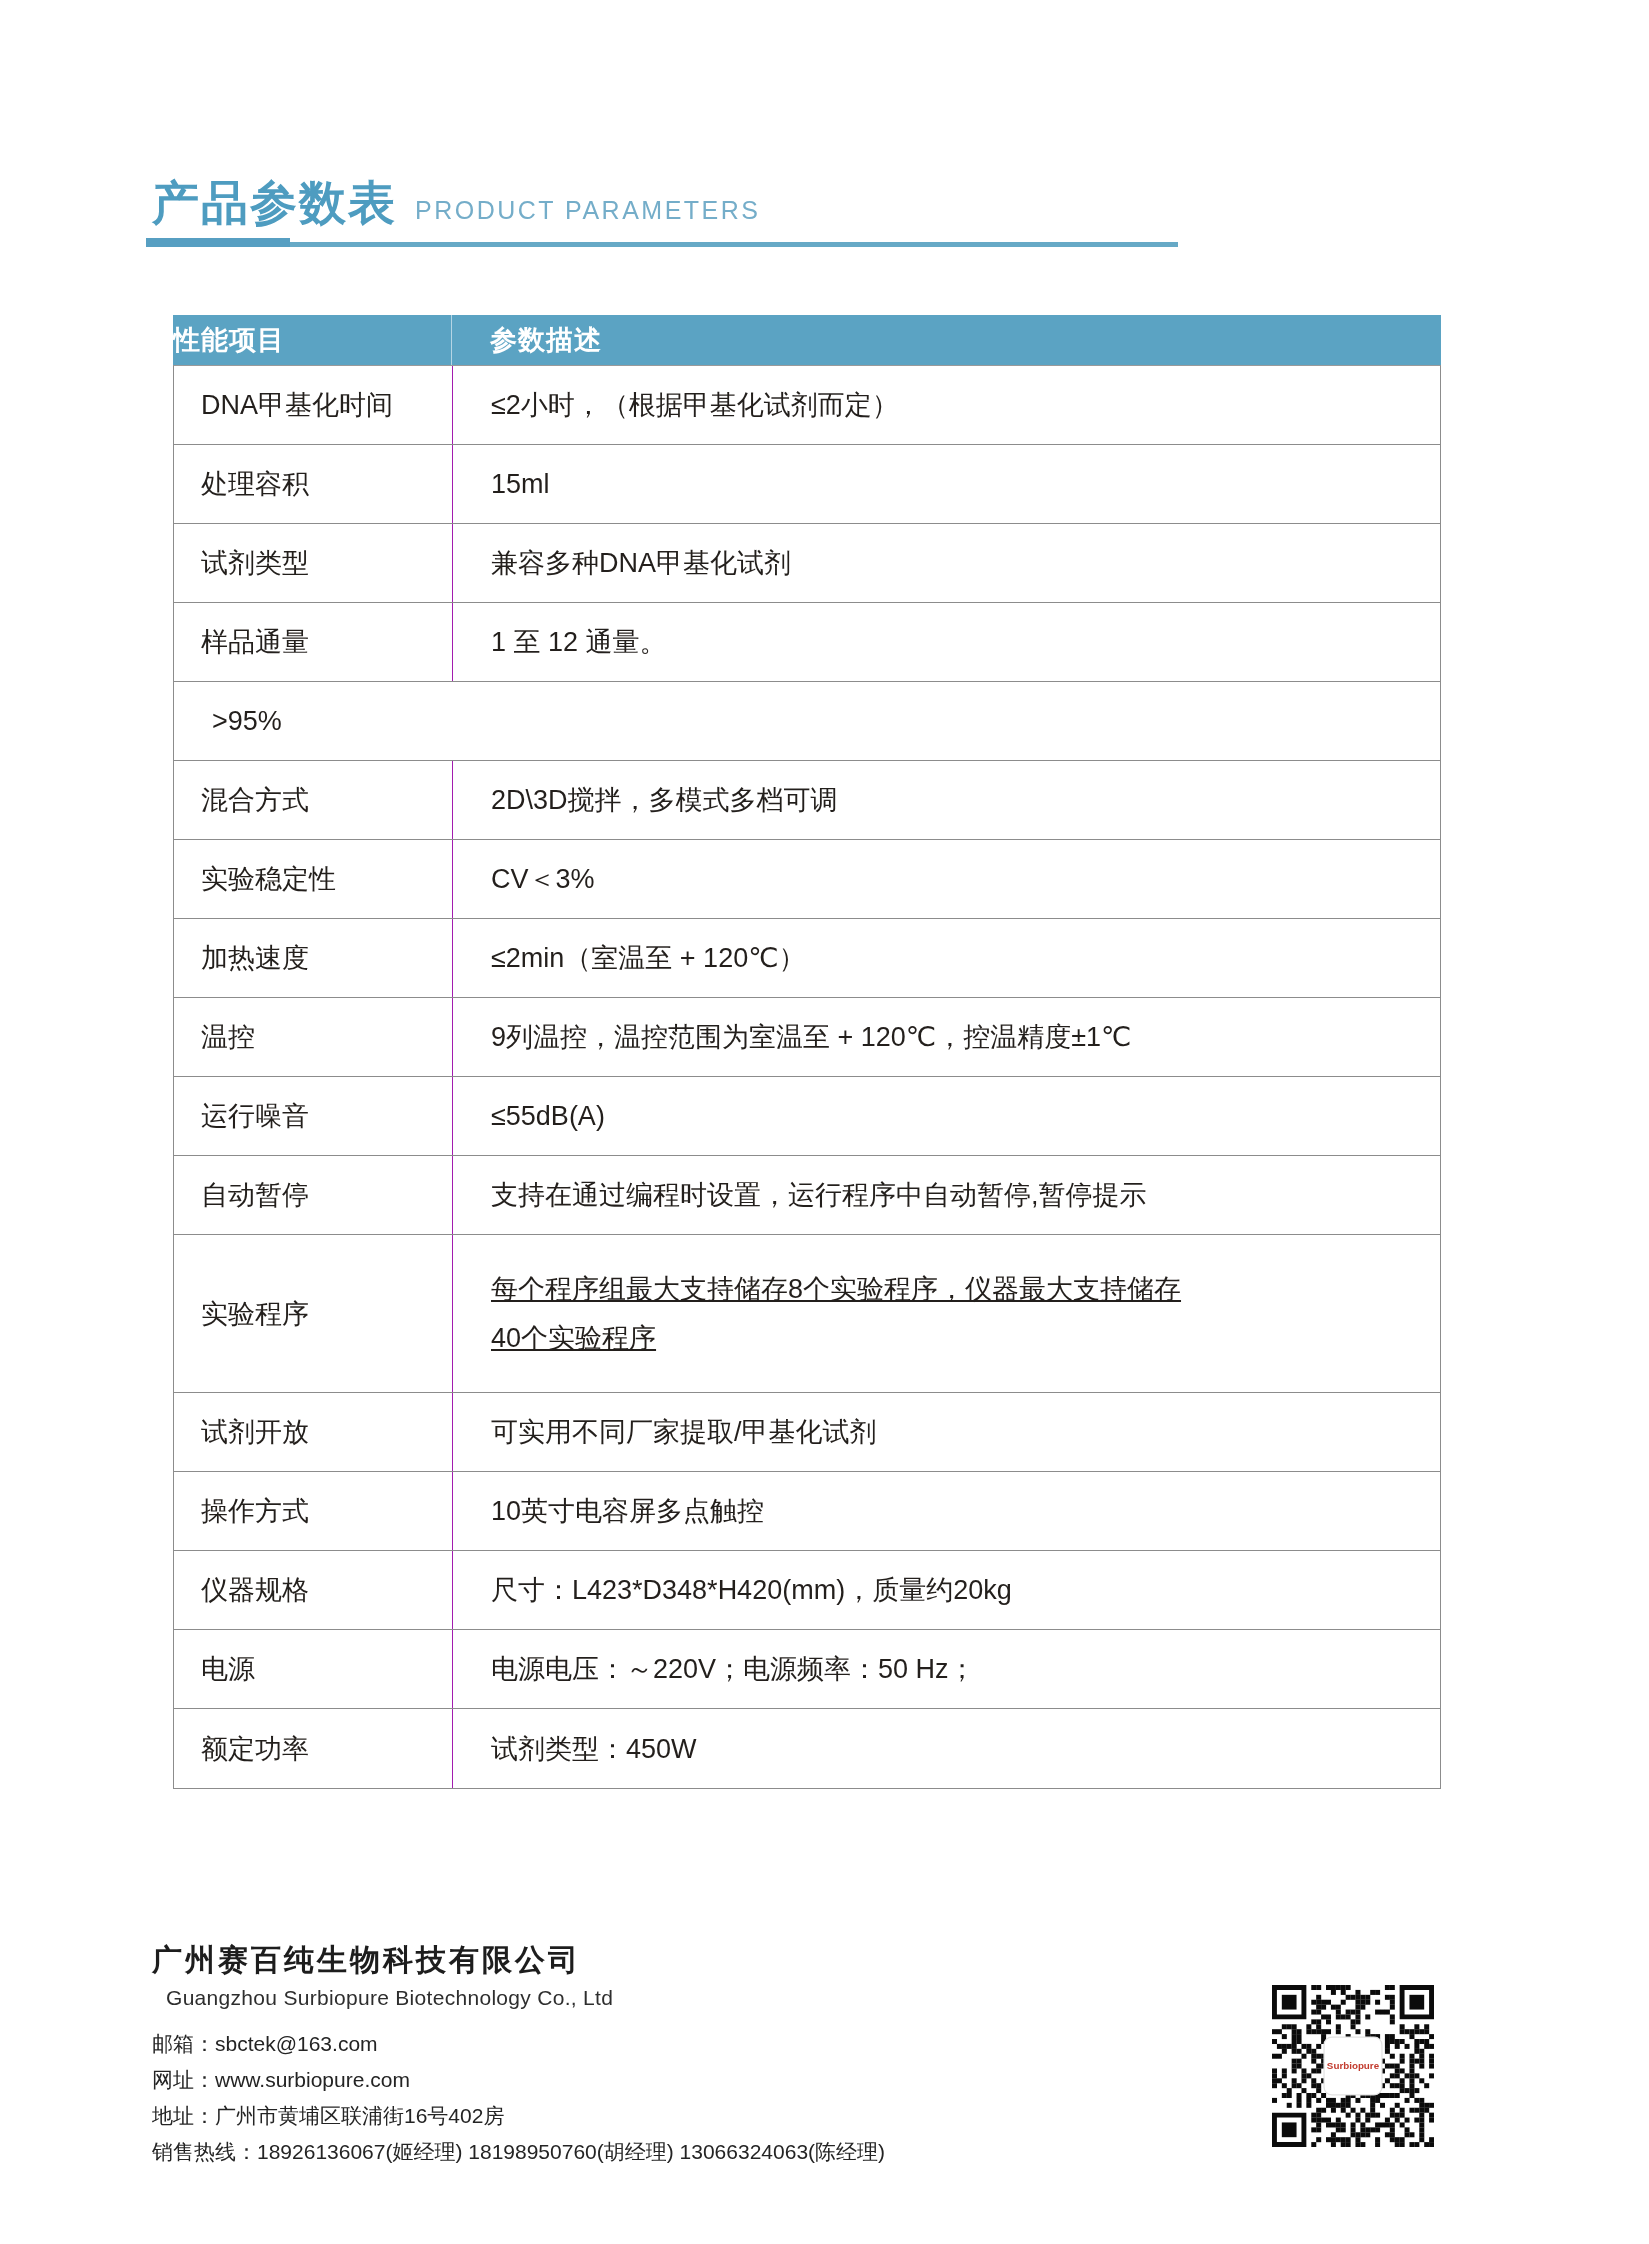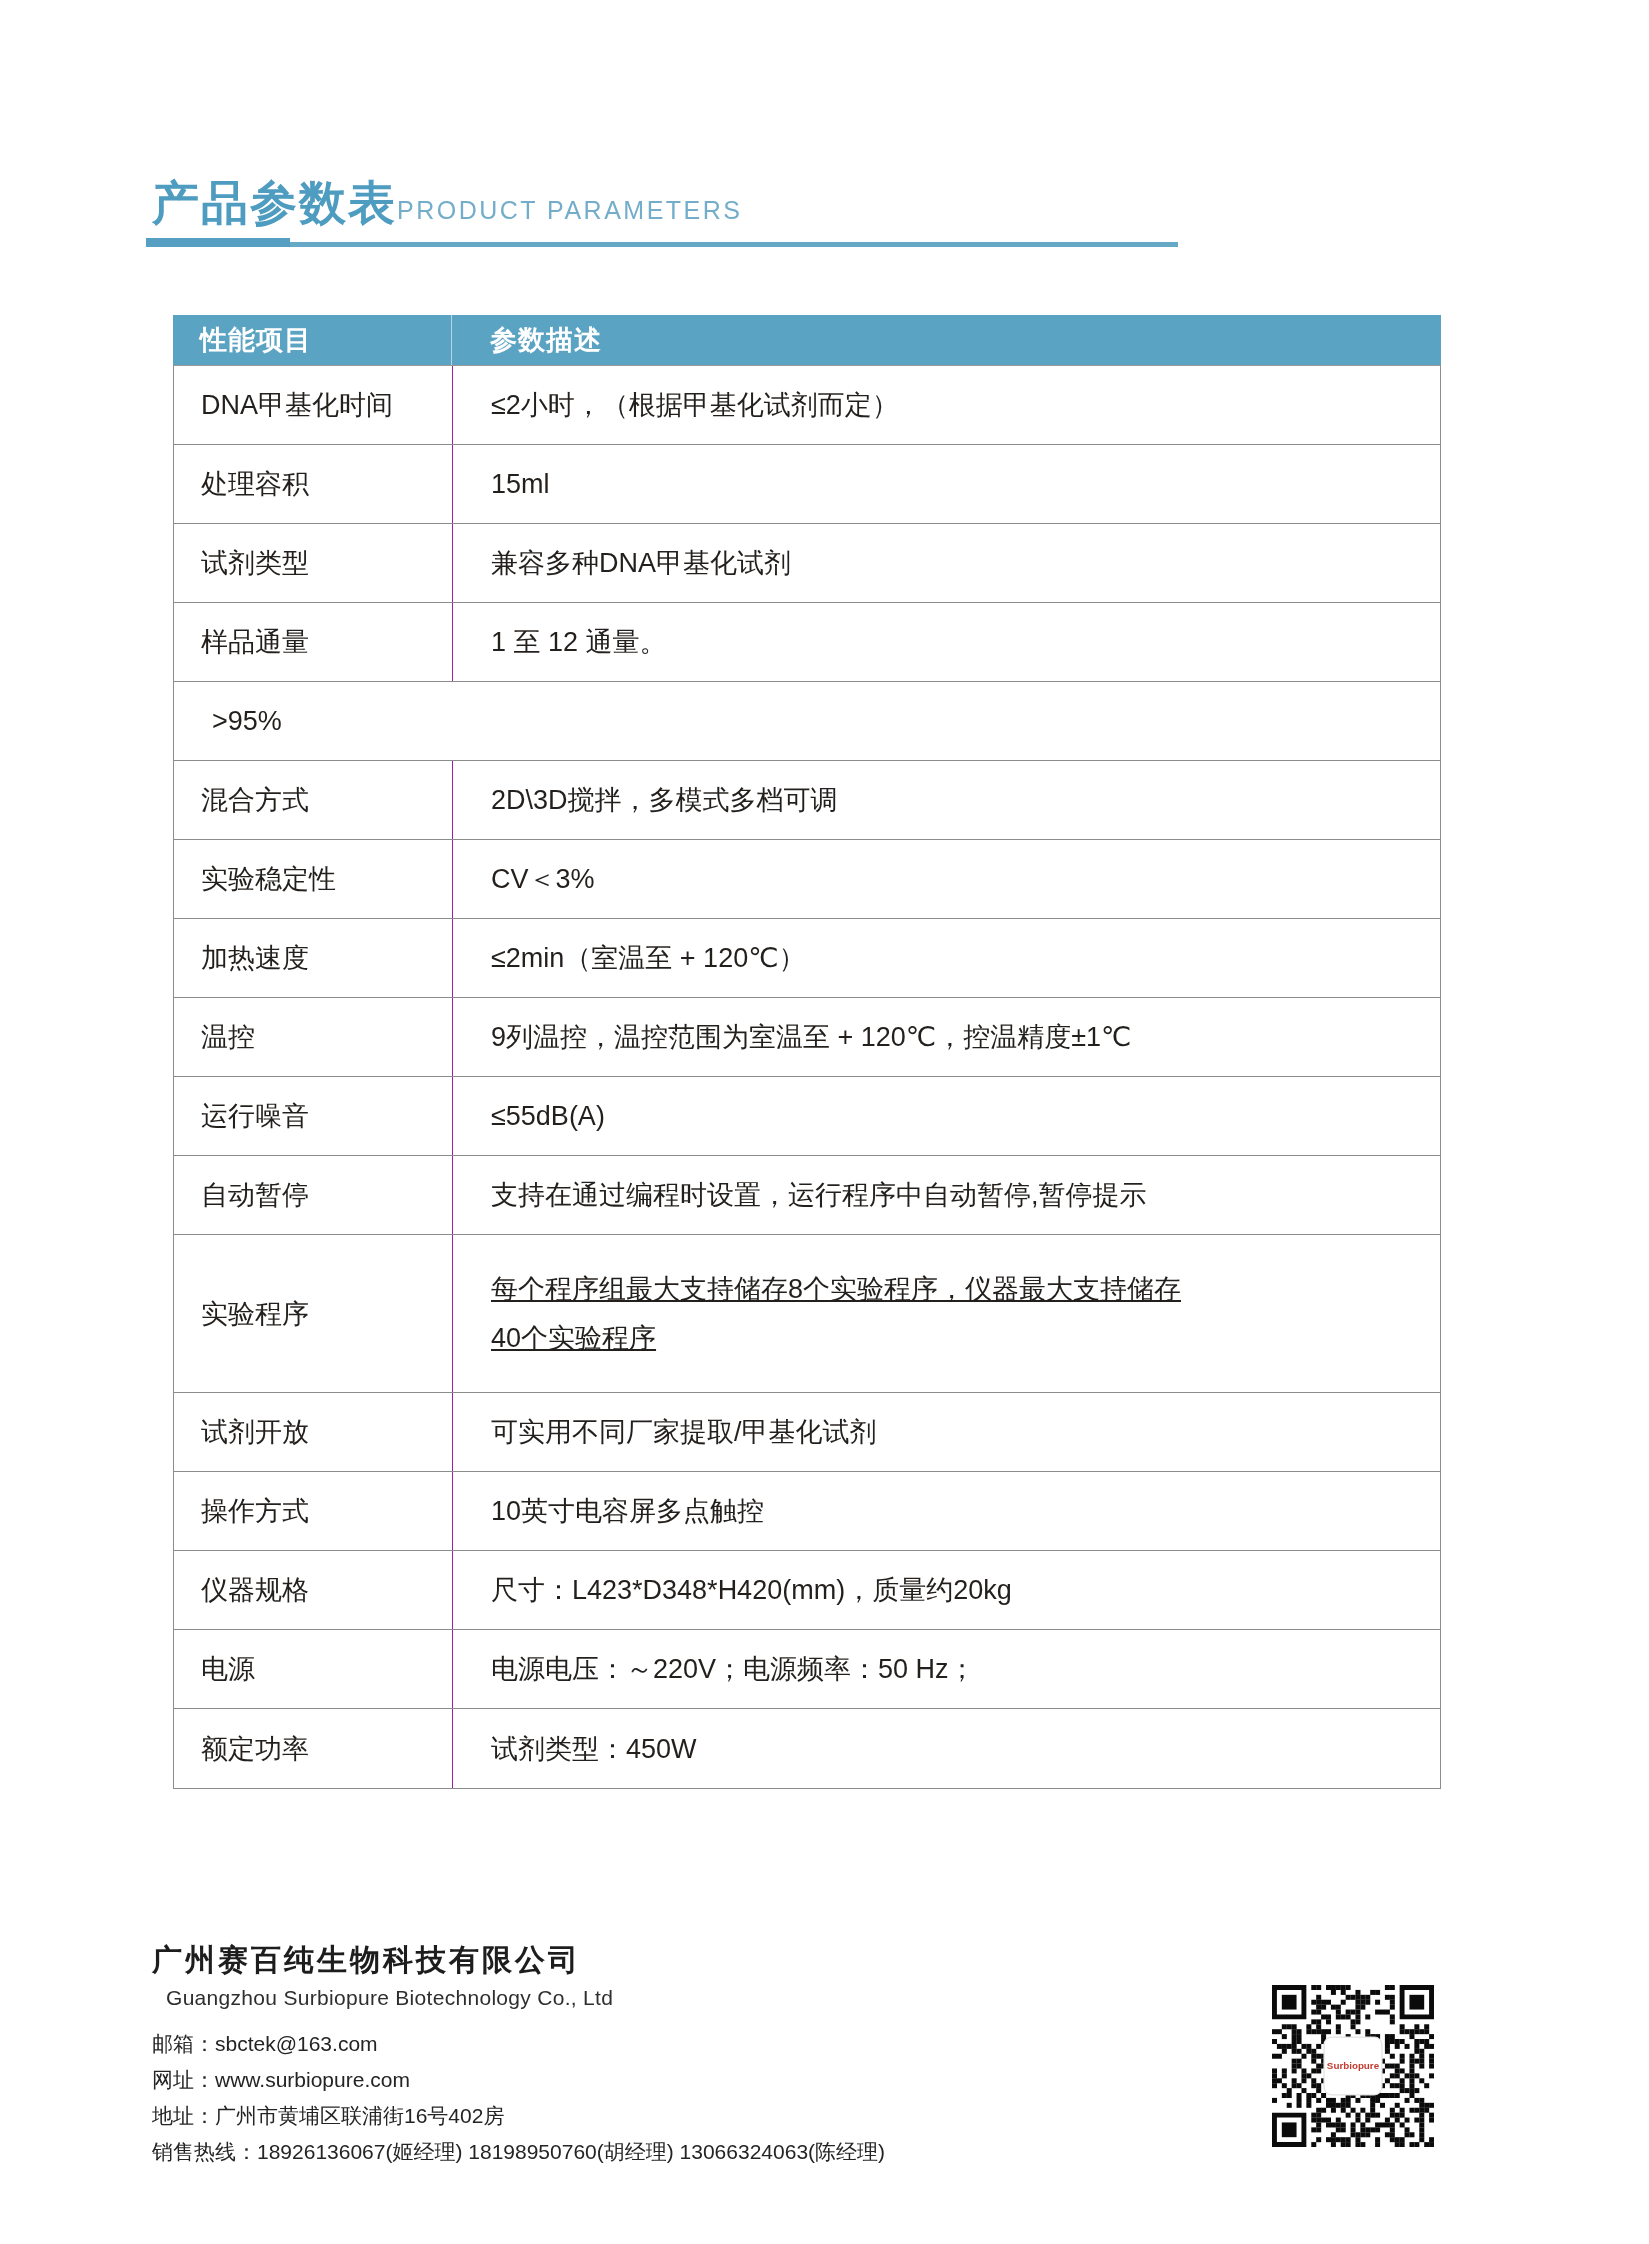--- a/index.html
+++ b/index.html
@@ -7,21 +7,21 @@
     position:relative;
     width:1649px;height:2244px;
     background:#ffffff;
     font-family:"Liberation Sans","DejaVu Sans",sans-serif;
     color:#231f1c;
     overflow:hidden;
   }
   
   .title-block{
     position:absolute;left:152px;top:172px;
-    display:flex;align-items:baseline;
+    display:flex;align-items:baseline;gap:18px;
   }
   .title-cn{
     font-size:47px;font-weight:bold;color:#4e9cc0;letter-spacing:2px;
   }
   .title-en{
     font-size:25px;color:#74adc9;letter-spacing:2.5px;font-weight:500;
   }
   .title-underline{
     position:absolute;left:146px;top:238px;width:1032px;height:9px;
     display:flex;align-items:flex-end;
@@ -33,21 +33,21 @@
     position:absolute;left:173px;top:315px;width:1268px;
   }
   .thead{
     display:flex;height:50px;background:#5ba3c3;color:#ffffff;
   }
   .thead .hcell{
     display:flex;align-items:center;
     font-size:27px;font-weight:bold;letter-spacing:1px;
     box-sizing:border-box;
   }
-  .thead .hcell.c1{width:279px;padding-left:27px;border-right:1px solid rgba(255,255,255,.55);}
+  .thead .hcell.c1{width:279px;border-right:1px solid rgba(255,255,255,.55);}
   .thead .hcell.c2{flex:1;padding-left:38px;}
   .tbody{
     border:1px solid #8c8c8c;border-top:1px solid #9a9a9a;
   }
   .trow{
     display:flex;min-height:79px;border-bottom:1px solid #8c8c8c;box-sizing:border-box;
   }
   .trow:last-child{border-bottom:none;}
   .tlabel{
     width:279px;flex:none;box-sizing:border-box;

